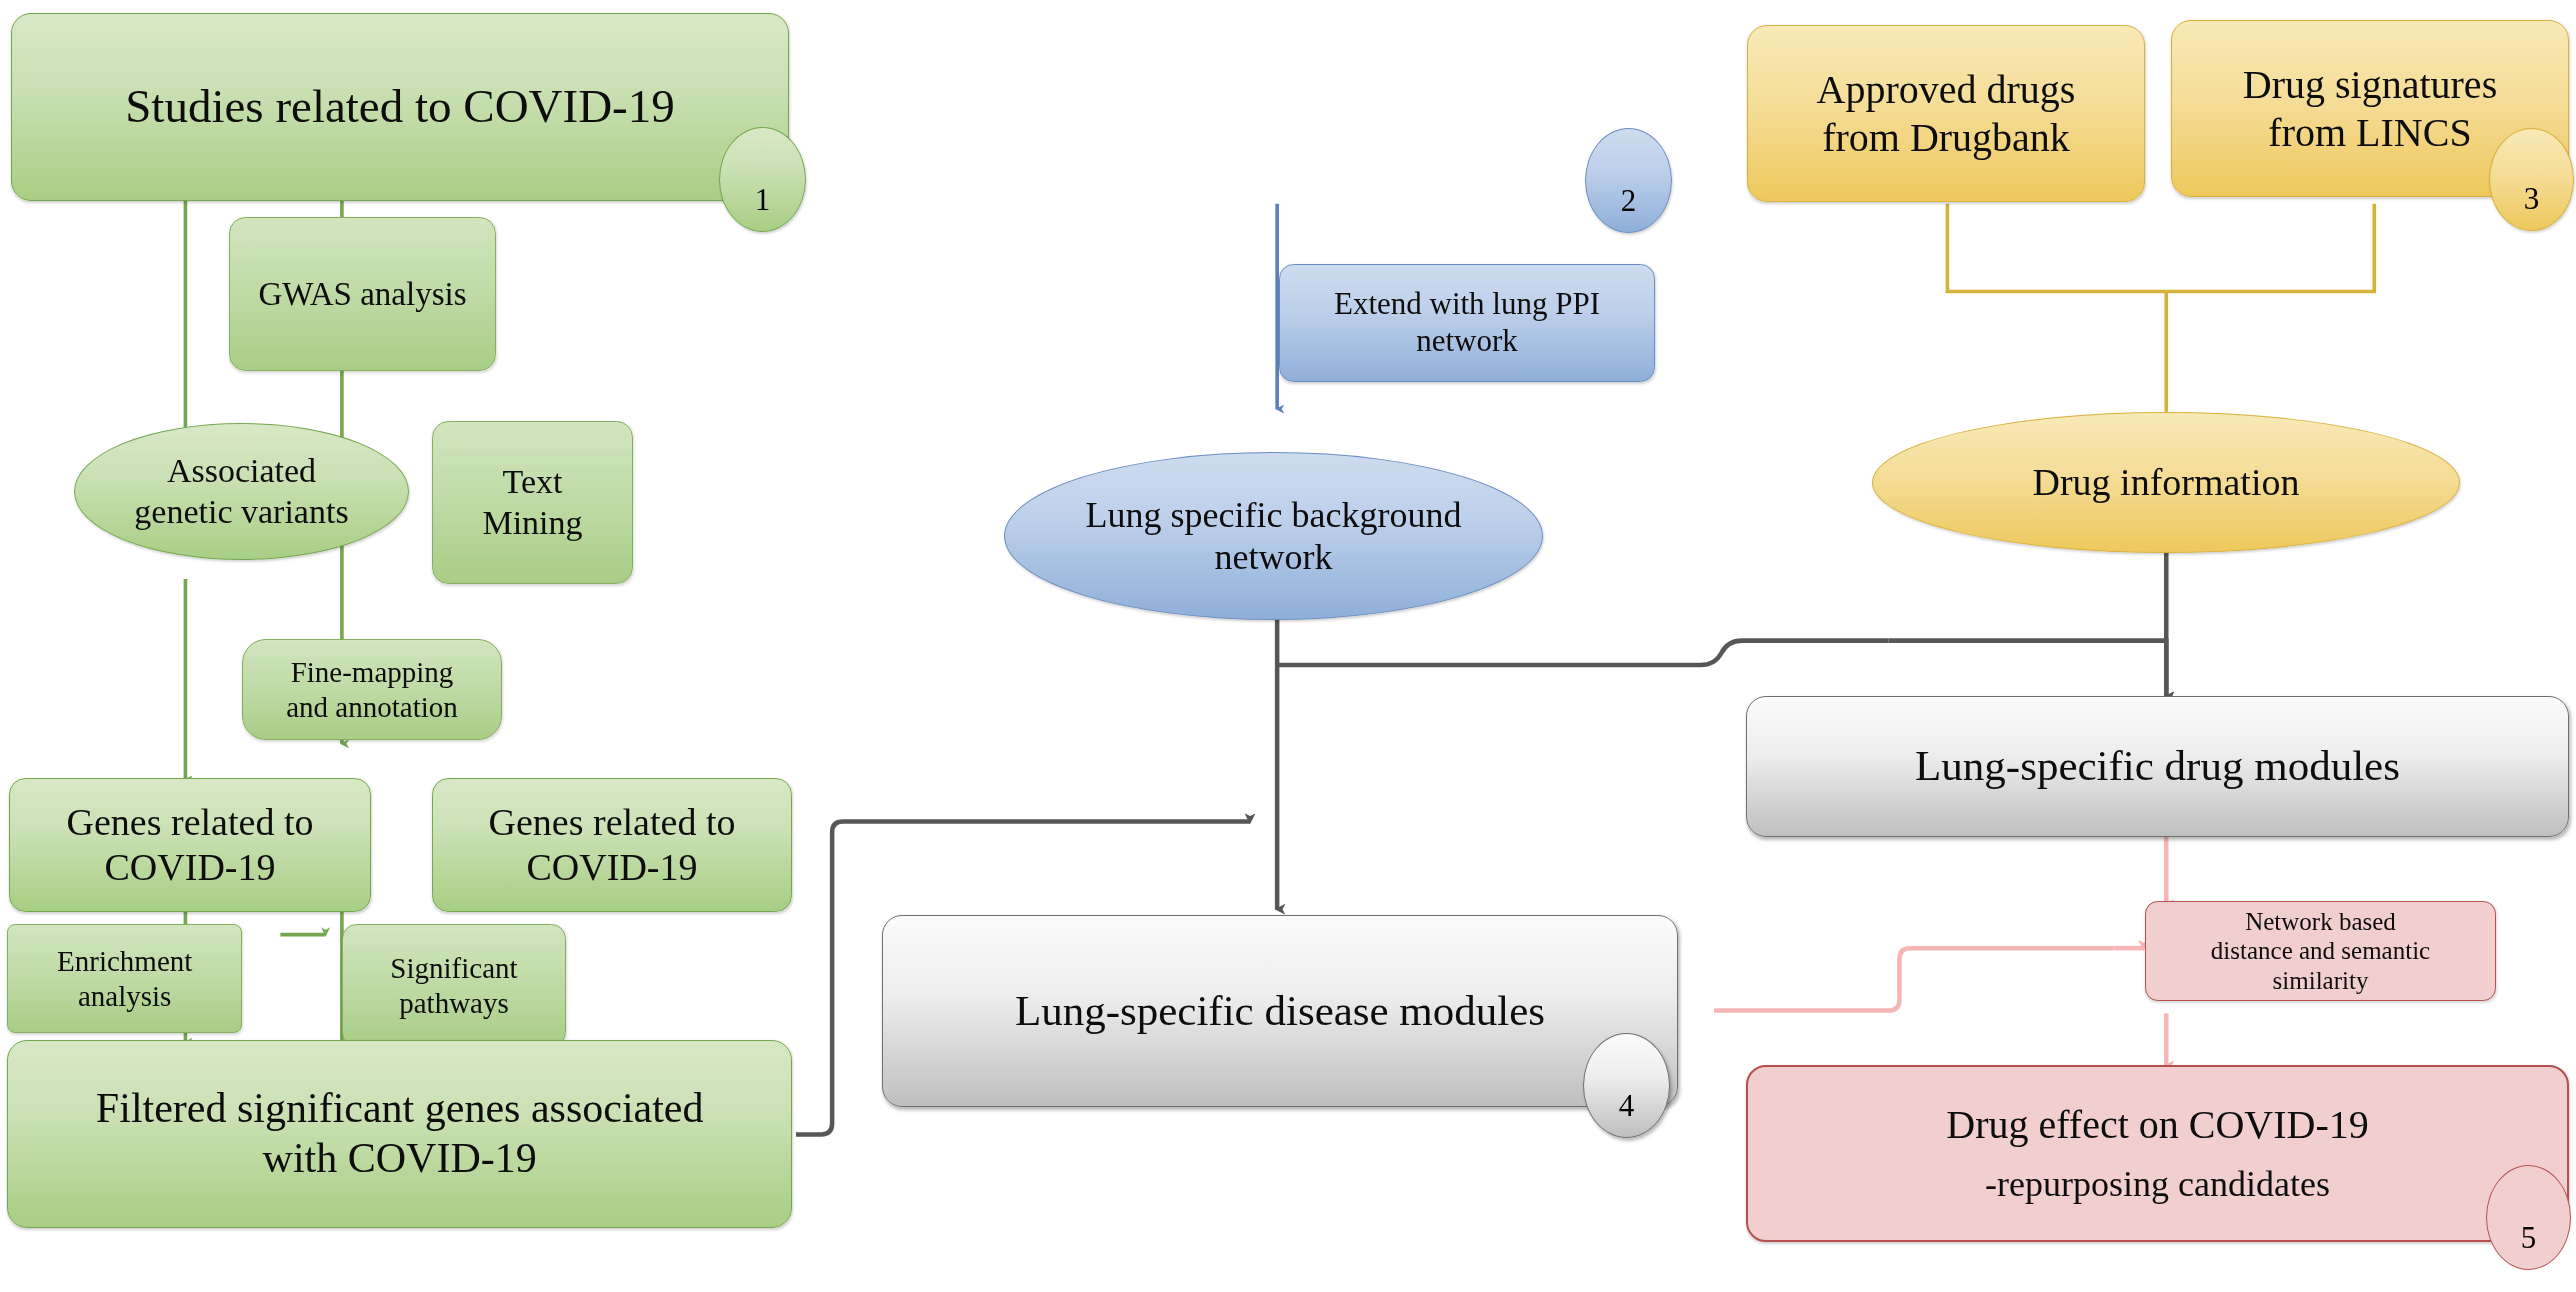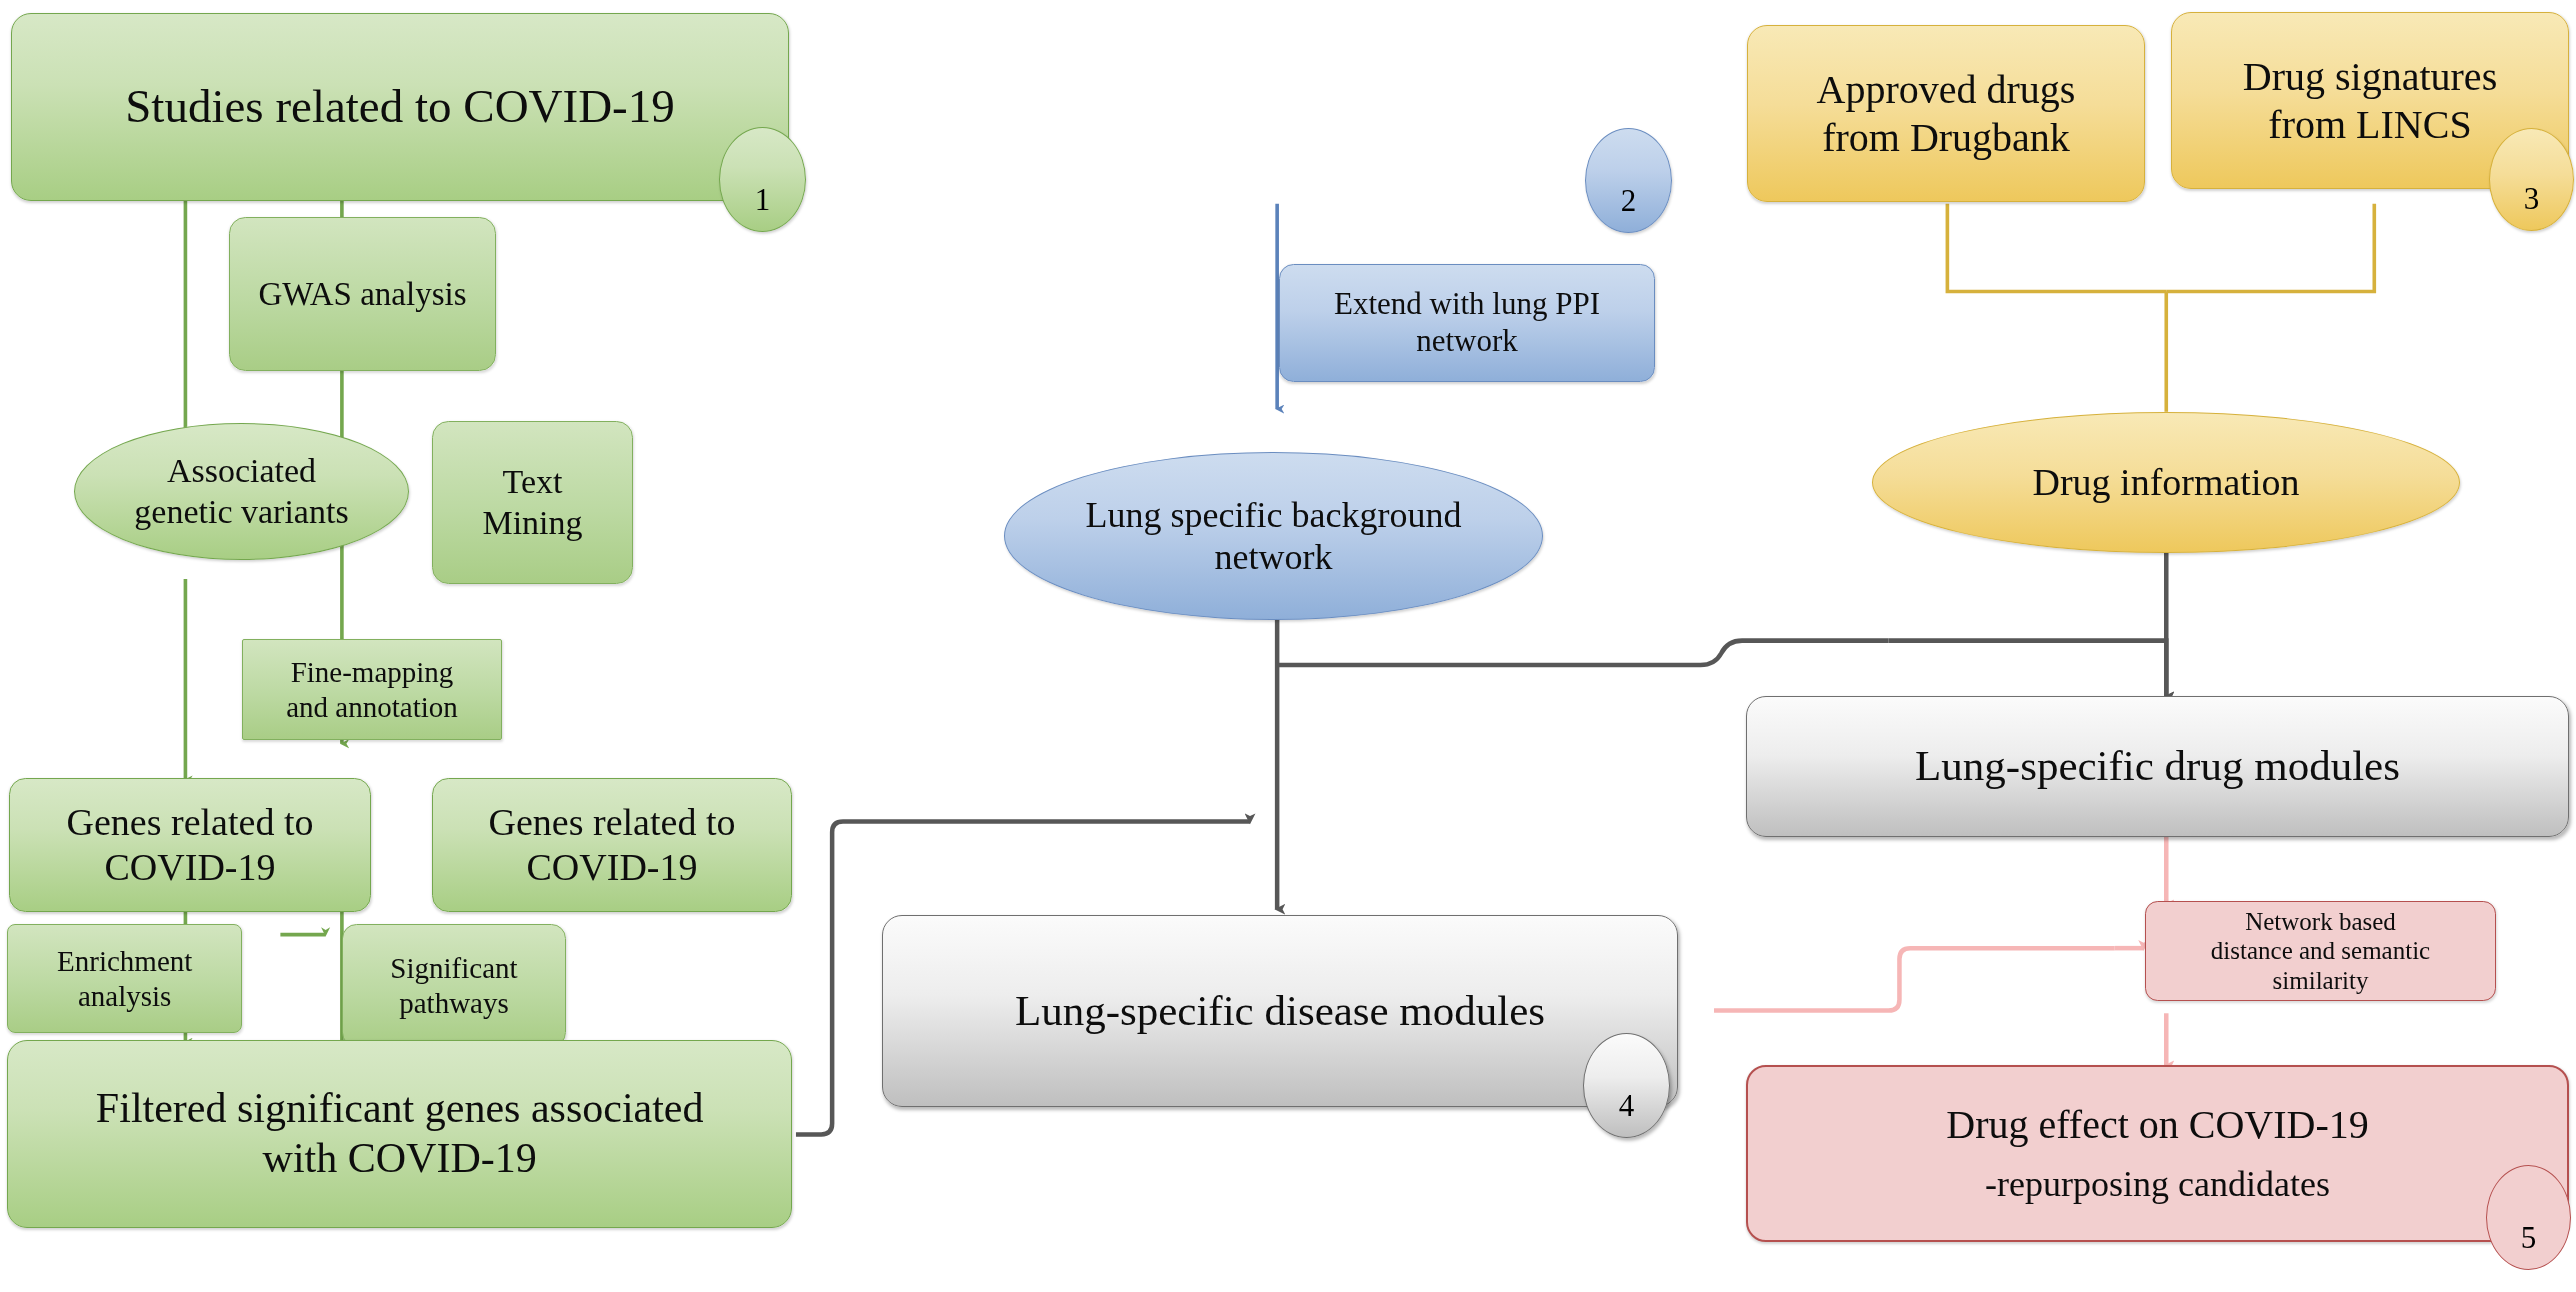--- a/index.html
+++ b/index.html
@@ -116,21 +116,21 @@
   <div class="node ell green" style="left:74px;top:423px;width:335px;height:137px;font-size:34px;flex-direction:column;">
     <span>Associated</span>
     <span>genetic variants</span>
   </div>
 
   <div class="node rect green-s" style="left:432px;top:421px;width:201px;height:163px;border-radius:16.3px;font-size:34px;flex-direction:column;">
     <span>Text</span>
     <span>Mining</span>
   </div>
 
-  <div class="node rect green-s" style="left:242px;top:639px;width:260px;height:101px;border-radius:2px;font-size:29px;flex-direction:column;">
+  <div class="node rect green-s" style="left:242px;top:639px;width:260px;height:101px;border-radius:24px;font-size:29px;flex-direction:column;">
     <span>Fine-mapping</span>
     <span>and annotation</span>
   </div>
 
   <div class="node rect green" style="left:9px;top:778px;width:362px;height:134px;border-radius:16.3px;font-size:38px;flex-direction:column;">
     <span>Genes related to</span>
     <span>COVID-19</span>
   </div>
 
   <div class="node rect green" style="left:432px;top:778px;width:360px;height:134px;border-radius:16.3px;font-size:38px;flex-direction:column;">
@@ -172,21 +172,21 @@
   </div>
   <div class="badge gray" style="left:1583px;top:1033px;width:87px;height:105px;">
     <span>4</span>
   </div>
 
   <div class="node rect yellow" style="left:1747px;top:25px;width:398px;height:177px;font-size:40px;flex-direction:column;">
     <span>Approved drugs</span>
     <span>from Drugbank</span>
   </div>
 
-  <div class="node rect yellow" style="left:2171px;top:12px;width:398px;height:177px;font-size:40px;flex-direction:column;">
+  <div class="node rect yellow" style="left:2171px;top:20px;width:398px;height:177px;font-size:40px;flex-direction:column;">
     <span>Drug signatures</span>
     <span>from LINCS</span>
   </div>
   <div class="badge yellow" style="left:2489px;top:128px;width:85px;height:103px;">
     <span>3</span>
   </div>
 
   <div class="node ell yellow" style="left:1872px;top:412px;width:588px;height:141px;font-size:38px;">
     <span>Drug information</span>
   </div>

